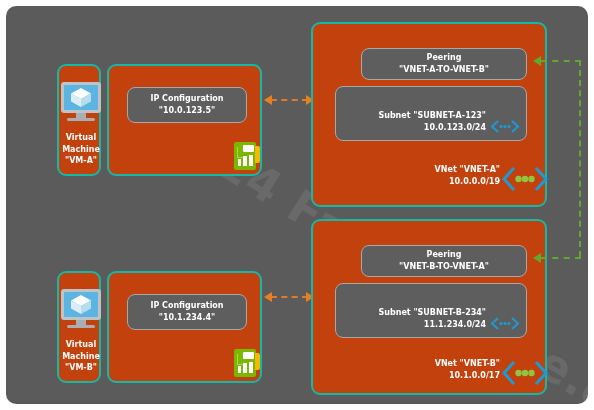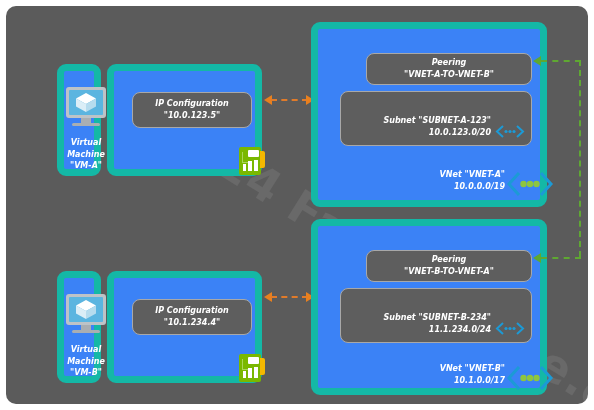--- a/index.html
+++ b/index.html
@@ -9,22 +9,22 @@
   #canvas{position:absolute;left:6px;top:6px;width:582px;height:398px;
           background:#5b5b5b;border-radius:10px;overflow:hidden;}
 
   
   #watermark{position:absolute;left:120px;top:60px;width:380px;height:280px;
              transform:rotate(32deg);transform-origin:0 0;
              font-size:46px;font-weight:700;color:rgba(255,255,255,0.085);
              white-space:nowrap;pointer-events:none;letter-spacing:1px;}
 
   
-  .card{position:absolute;background:#3b82f6;border:7px solid #14b8a6;
-        border-radius:9px;box-sizing:border-box;font-style:italic;}
+  .card{position:absolute;background:#c2410c;border:2px solid #14b8a6;
+        border-radius:9px;box-sizing:border-box;}
   .innerbox{position:absolute;background:#5e5e5e;border:1px solid #a8a8a8;
             border-radius:8px;box-sizing:border-box;
             display:flex;align-items:center;justify-content:center;
             text-align:center;color:#ffffff;font-weight:700;font-size:8px;
             line-height:1.45;}
   .label{position:absolute;color:#ffffff;font-weight:700;font-size:8px;
          line-height:1.45;text-align:center;}
 
   
   .vm-icon{position:absolute;width:46px;height:40px;}
@@ -117,21 +117,21 @@
     <div class="innerbox" style="left:48px;top:24px;width:166px;height:32px;">
       <div>
         <span>Peering</span><br>
         <span>"VNET-A-TO-VNET-B"</span>
       </div>
     </div>
 
     <div class="innerbox" style="left:22px;top:62px;width:192px;height:55px;">
       <div class="subnet-text">
         <span>Subnet "SUBNET-A-123"</span><br>
-        <span>10.0.123.0/20</span>
+        <span>10.0.123.0/24</span>
       </div>
       <svg style="position:absolute;right:5px;bottom:6px;" width="32" height="15" viewBox="0 0 32 15">
         <polyline points="9,2 3,7.5 9,13" fill="none" stroke="#1c9ad6" stroke-width="2"></polyline>
         <polyline points="23,2 29,7.5 23,13" fill="none" stroke="#1c9ad6" stroke-width="2"></polyline>
         <circle cx="12" cy="7.5" r="1.6" fill="#1c9ad6"></circle>
         <circle cx="16" cy="7.5" r="1.6" fill="#1c9ad6"></circle>
         <circle cx="20" cy="7.5" r="1.6" fill="#1c9ad6"></circle>
       </svg>
     </div>
 

